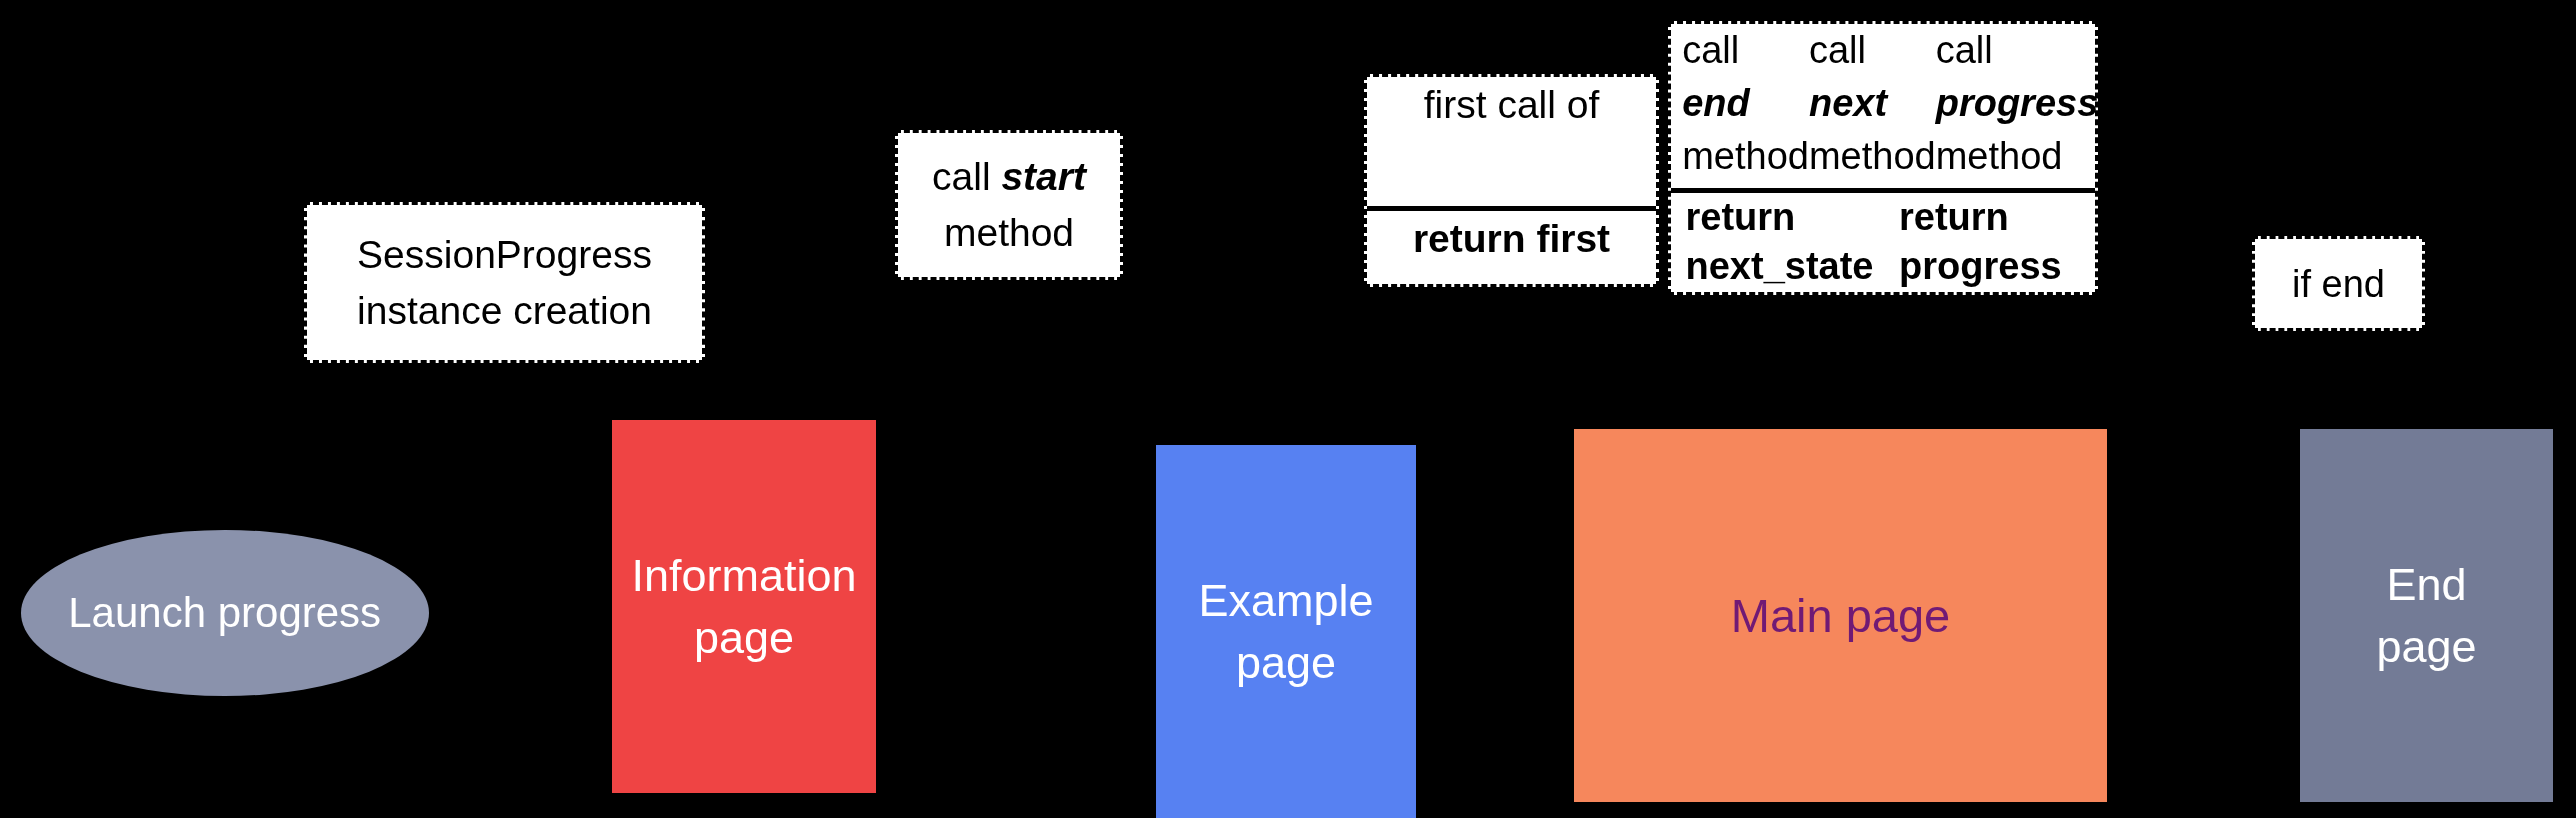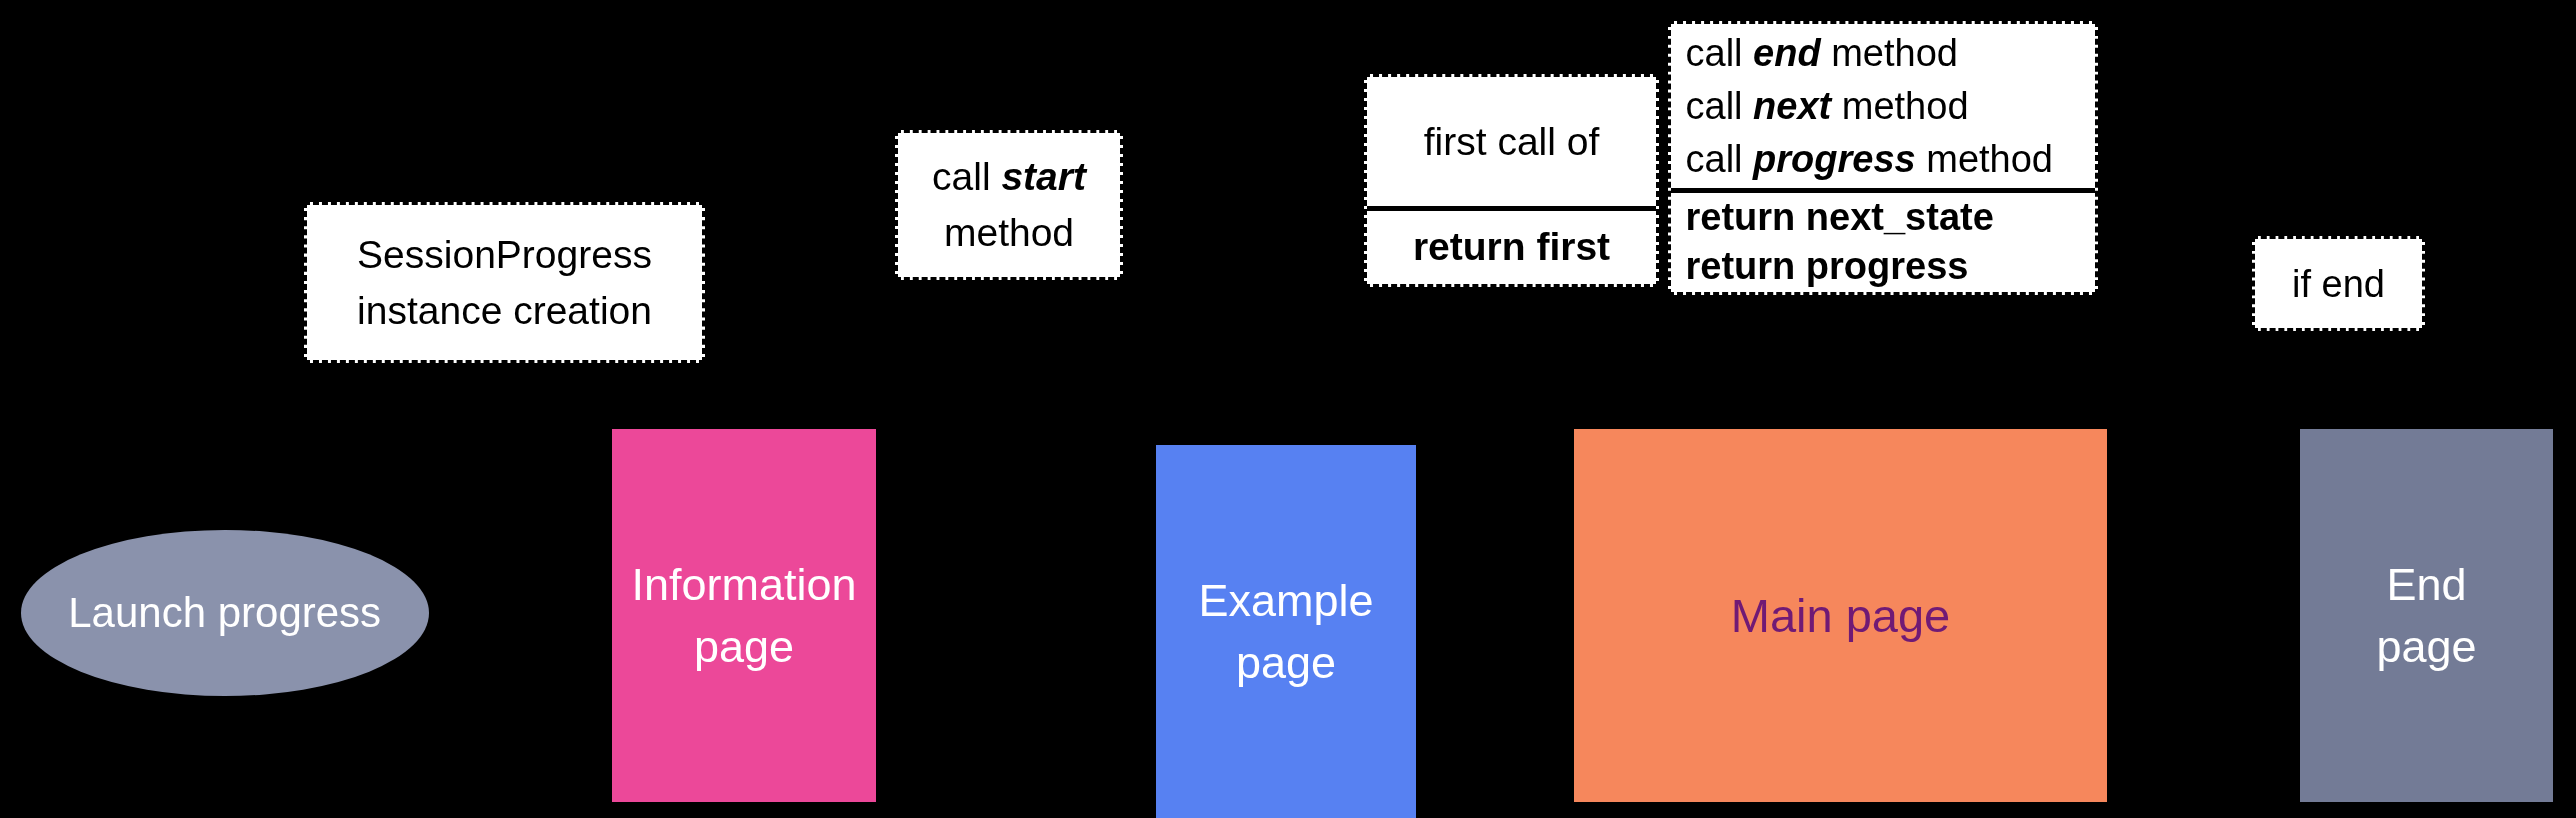--- a/index.html
+++ b/index.html
@@ -23,21 +23,21 @@
     color: #000000;
     font-size: 39px;
     line-height: 56px;
     display: flex;
     flex-direction: column;
     justify-content: center;
     text-align: center;
   }
   .note .sect {
     display: flex;
-    flex-direction: column;
+    flex-direction: row;
     justify-content: center;
   }
   .note .divider {
     flex: none;
     background: #000000;
     height: 4.7px;
     width: 100%;
   }
   .note.align-left {
     text-align: left;
@@ -103,21 +103,21 @@
   </div>
 
   <div class="note" style="left:2252px; top:236px; width:173px; height:95px; font-size:38px;">
       <div><span>if end</span></div>
     </div>
 
   <div class="shape ellipse" style="left: 20.7px; top: 530px; width: 408px; height: 166px; background-color: rgb(138, 146, 172); color: rgb(255, 255, 255);">
       <div><span>Launch progress</span></div>
     </div>
 
-  <div class="shape" style="left: 612px; top: 429px; width: 264px; height: 373px; background-color: #ec4899; color: rgb(255, 255, 255);">
+  <div class="shape" style="left: 612px; top: 420px; width: 264px; height: 373px; background-color: #ef4444; color: rgb(255, 255, 255);">
       <div><span>Information</span></div>
       <div><span>page</span></div>
     </div>
 
   <div class="shape" style="left: 1156px; top: 429px; width: 260px; height: 373px; background-color: rgb(87, 129, 242); color: rgb(255, 255, 255); margin-top: 16px;">
       <div><span>Example</span></div>
       <div><span>page</span></div>
     </div>
 
   <div class="shape" style="left: 1574px; top: 429px; width: 533px; height: 373px; font-size: 47px; background-color: rgb(246, 135, 92); color: #701a75;">

